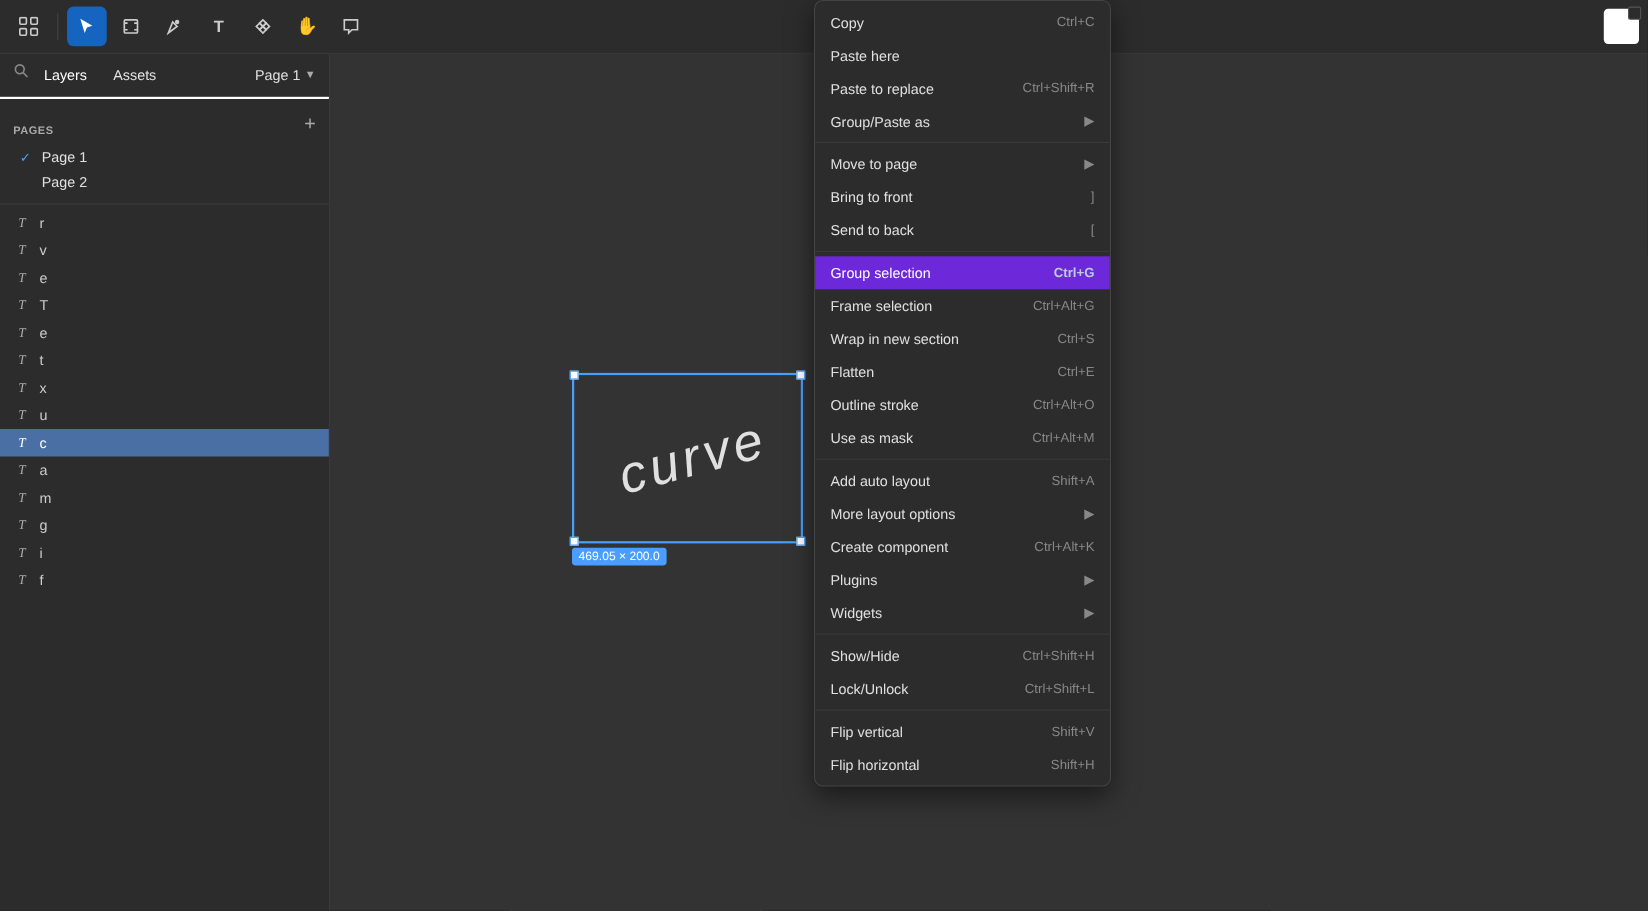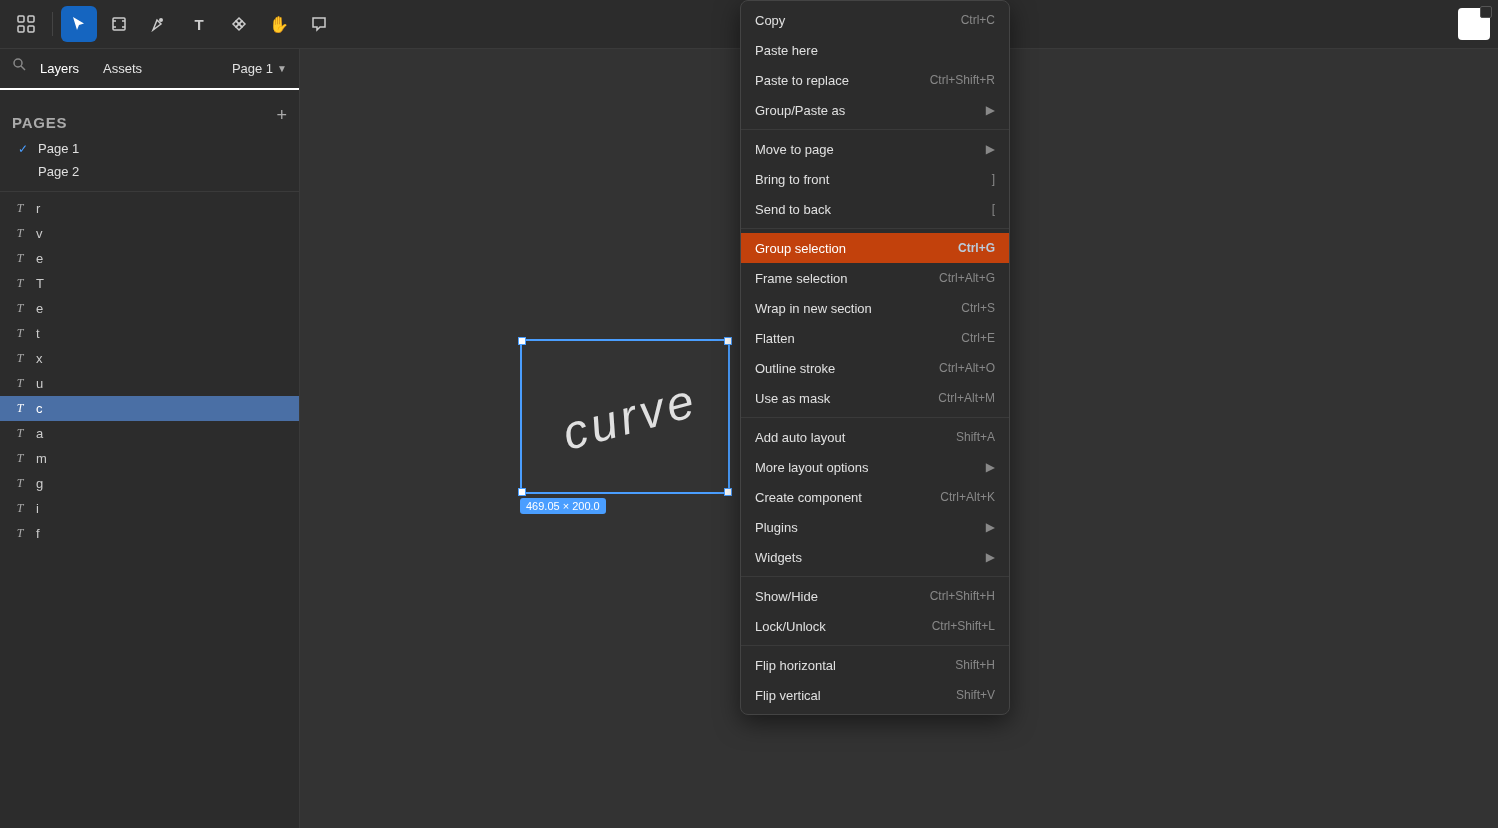--- a/index.html
+++ b/index.html
@@ -104,21 +104,21 @@
     }
     .page-chevron { color: #aaa; font-size: 10px; }
     .pages-section {
       padding: 8px 12px;
       border-bottom: 1px solid #3a3a3a;
     }
     .pages-header {
       display: flex; align-items: center; justify-content: space-between;
       margin-bottom: 6px;
     }
-    .pages-title { color: #aaa; font-size: 15px; font-weight: 600; text-transform: uppercase; letter-spacing: 0.05em; margin-top: 16px; }
+    .pages-title { color: #aaa; font-size: 10px; font-weight: 600; text-transform: uppercase; letter-spacing: 0.05em; margin-top: 16px; }
     .add-page-btn { color: #aaa; font-size: 18px; cursor: pointer; background: none; border: none; line-height: 1; }
     .page-item {
       display: flex; align-items: center;
       padding: 4px 6px;
       border-radius: 4px;
       cursor: pointer;
       gap: 6px;
       font-size: 13px;
     }
     .page-item .check { color: #4a9eff; font-size: 12px; width: 14px; }
@@ -211,21 +211,21 @@
       overflow: hidden;
     }
     .menu-item {
       display: flex; align-items: center; justify-content: flex-start;
       padding: 7px 14px;
       cursor: pointer;
       font-size: 13px;
       color: #e0e0e0;
       min-height: 30px;
     }
-    .menu-item.highlighted { background: #c2410c; color: #fff; }
+    .menu-item.highlighted { background: #6d28d9; color: #fff; }
     .menu-item-label { flex: 1; }
     .menu-item-shortcut { color: #888; font-size: 12px; }
     .menu-item.highlighted .menu-item-shortcut { color: #bcd; font-weight: bold; }
     .menu-item-arrow { color: #888; font-size: 12px; margin-left: 6px; }
     .menu-divider {
       height: 1px;
       background: #3a3a3a;
       margin: 4px 0;
     }
 
@@ -473,20 +473,20 @@
     <div class="menu-item">
       <span class="menu-item-label">Show/Hide</span>
       <span class="menu-item-shortcut">Ctrl+Shift+H</span>
     </div>
     <div class="menu-item">
       <span class="menu-item-label">Lock/Unlock</span>
       <span class="menu-item-shortcut">Ctrl+Shift+L</span>
     </div>
     <div class="menu-divider"></div>
     <div class="menu-item">
+      <span class="menu-item-label">Flip vertical</span>
+      <span class="menu-item-shortcut">Shift+V</span>
+    </div>
+    <div class="menu-item">
       <span class="menu-item-label">Flip horizontal</span>
       <span class="menu-item-shortcut">Shift+H</span>
     </div>
-    <div class="menu-item">
-      <span class="menu-item-label">Flip vertical</span>
-      <span class="menu-item-shortcut">Shift+V</span>
-    </div>
   </div>
 
 </body></html>

